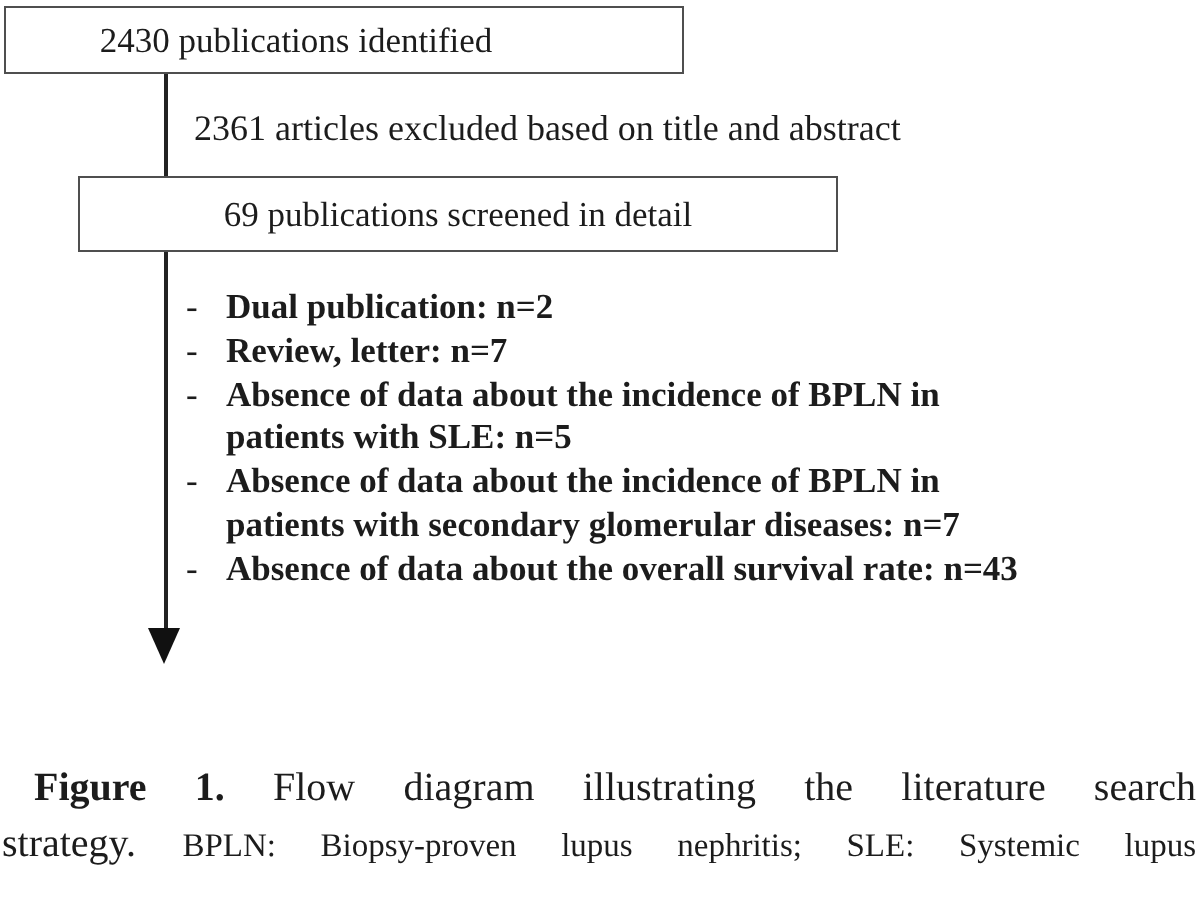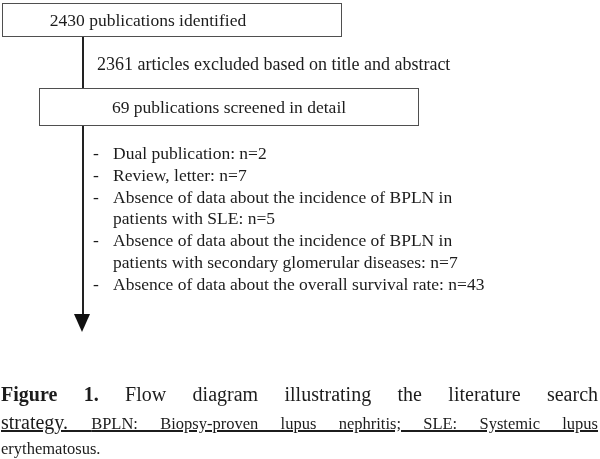--- a/index.html
+++ b/index.html
@@ -62,40 +62,40 @@
   .excl-list {
     position: absolute;
     left: 93px; top: 143px;
     width: 470px;
     font-size: 17.5px;
     line-height: 21.8px;
   }
   .excl-item { display: flex; }
   .excl-dash { flex: 0 0 20px; }
   .excl-lines { flex: 1 1 auto; }
-  .excl-lines .ln { white-space: nowrap; }
+  .excl-lines .ln { white-space: nowrap; font-weight: bold; }
   .caption {
     position: absolute;
     left: 1px; top: 381px;
     width: 597px;
   }
   .cap-line-1 {
     font-size: 20px;
     line-height: 27px;
     text-align: justify;
     text-align-last: justify;
     white-space: normal;
+    padding-left: 16px;
   }
   .cap-bold { font-weight: bold; }
   .cap-line-2 {
     font-size: 20px;
     line-height: 28px;
     text-align: justify;
     text-align-last: justify;
-    text-decoration: underline;
   }
   .cap-small { font-size: 16.5px; }
   .cap-line-3 {
     font-size: 16.5px;
     line-height: 22px;
     text-align: left;
   }
 </style>
 </head>
 <body>
@@ -155,16 +155,15 @@
 
   <div class="caption">
     <div class="cap-line-1">
       <span class="cap-bold">Figure 1.</span>
       <span>Flow diagram illustrating the literature search</span>
     </div>
     <div class="cap-line-2">
       <span>strategy.</span>
       <span class="cap-small">BPLN: Biopsy-proven lupus nephritis; SLE: Systemic lupus</span>
     </div>
-    <div class="cap-line-3 cap-small">erythematosus.</div>
   </div>
 
 </div>
 
 </body></html>

